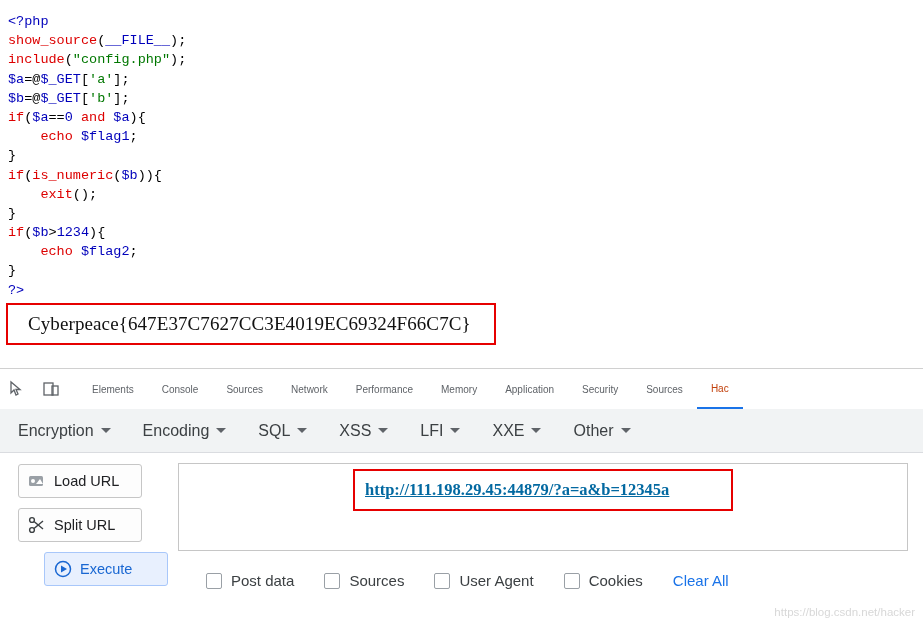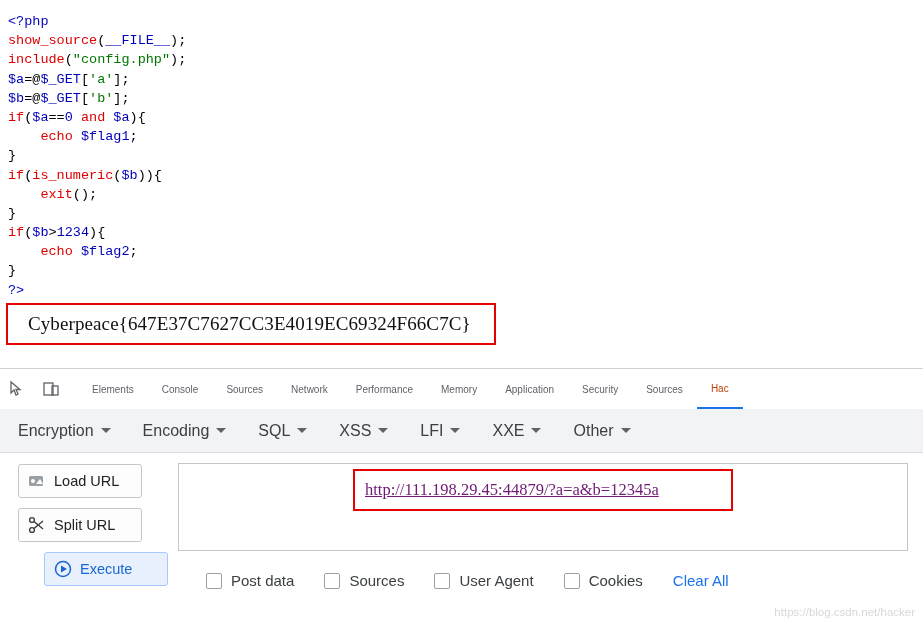--- a/index.html
+++ b/index.html
@@ -140,23 +140,24 @@
     left:174px; top:5px;
     width:380px; height:42px;
     border:2px solid #e60000;
     box-sizing:border-box;
   }
   .url-text{
     position:absolute;
     left:186px; top:16px;
     font-family:"Liberation Serif", serif;
     font-size:16.5px;
-    color:#701a75;
+    color:#0369a1;
     text-decoration:underline;
     white-space:nowrap;
+    font-weight:bold;
   }
 
   .opts-row{
     position:absolute;
     left:178px; top:118px;
     display:flex;align-items:center;margin-left:28px;
   }
   .opt{
     display:flex;align-items:center;
     margin-right:30px;

